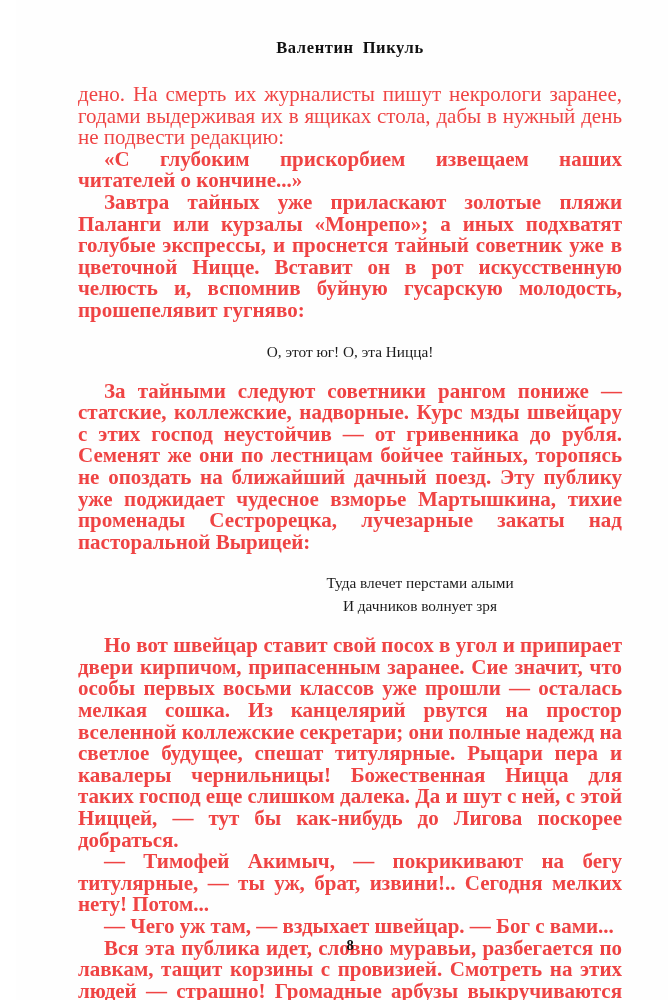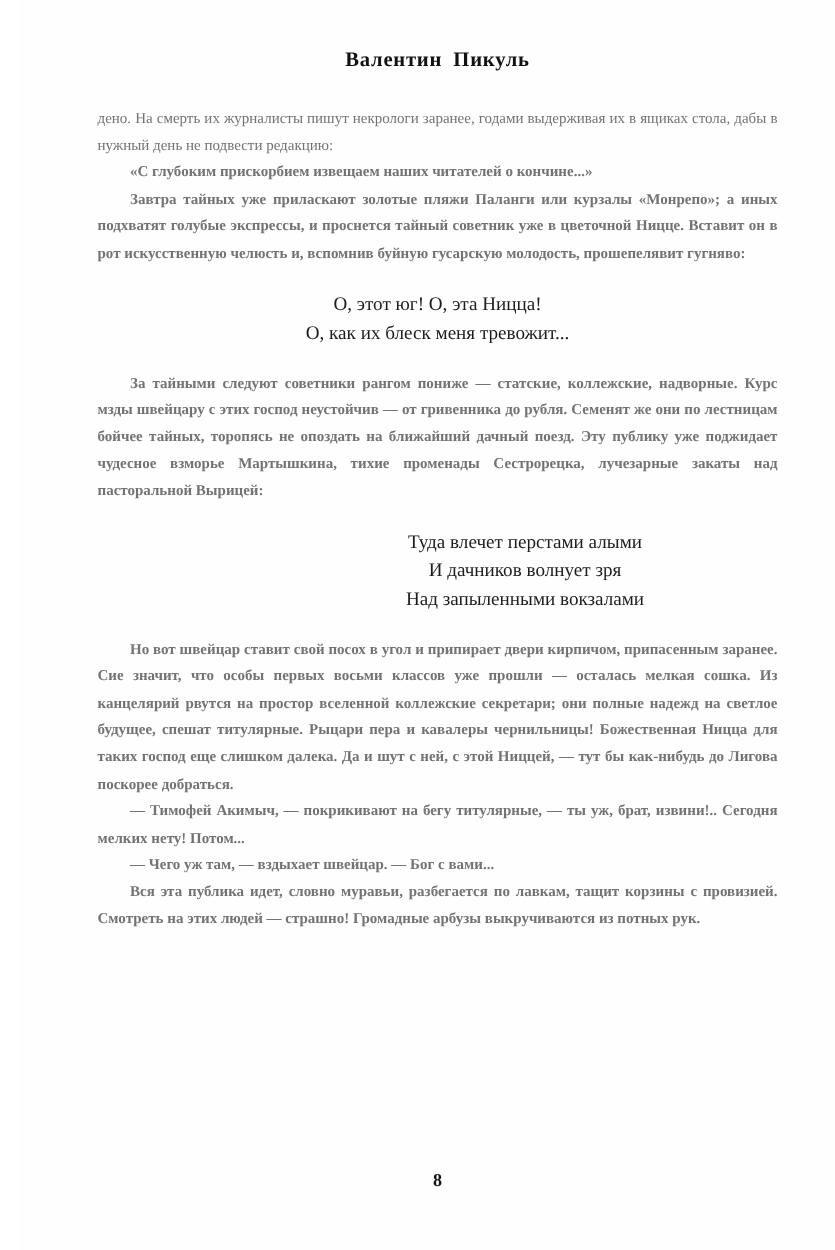--- a/index.html
+++ b/index.html
@@ -35,23 +35,23 @@
     color: #111;
   }
   .running-head .word-gap {
     display: inline-block;
     width: 9px;
   }
   .body-text p {
     margin: 0;
     text-align: justify;
     text-justify: inter-word;
-    font-size: 12px;
+    font-size: 21px;
     line-height: 21.6px;
-    color: #737373;
+    color: #ef4444;
     hyphens: manual;
   }
   .body-text p.indent {
     text-indent: 26px;
     font-weight: bold;
   }
   .verse {
     margin: 18px 0 18px 0;
   }
   .verse.centered {
@@ -91,29 +91,27 @@
   </div>
 
   <div class="body-text">
 
     <p>дено. На смерть их журналисты пишут некрологи заранее, годами выдерживая их в ящиках стола, дабы в нужный день не подвести редакцию:</p>
     <p class="indent">«С глубоким прискорбием извещаем наших читателей о кончине...»</p>
     <p class="indent">Завтра тайных уже приласкают золотые пляжи Паланги или курзалы «Монрепо»; а иных подхватят голубые экспрессы, и проснется тайный советник уже в цветочной Ницце. Вставит он в рот искусственную челюсть и, вспомнив буйную гусарскую молодость, прошепелявит гугняво:</p>
 
     <div class="verse centered">
       <div class="verse-line">О, этот юг! О, эта Ницца!</div>
-      <div class="verse-line">О, как их блеск меня тревожит...</div>
     </div>
 
     <p class="indent">За тайными следуют советники рангом пониже — статские, коллежские, надворные. Курс мзды швейцару с этих господ неустойчив — от гривенника до рубля. Семенят же они по лестницам бойчее тайных, торопясь не опоздать на ближайший дачный поезд. Эту публику уже поджидает чудесное взморье Мартышкина, тихие променады Сестрорецка, лучезарные закаты над пасторальной Вырицей:</p>
 
     <div class="verse block">
       <div class="verse-line">Туда влечет перстами алыми</div>
       <div class="verse-line">И дачников волнует зря</div>
-      <div class="verse-line">Над запыленными вокзалами</div>
     </div>
 
     <p class="indent">Но вот швейцар ставит свой посох в угол и припирает двери кирпичом, припасенным заранее. Сие значит, что особы первых восьми классов уже прошли — осталась мелкая сошка. Из канцелярий рвутся на простор вселенной коллежские секретари; они полные надежд на светлое будущее, спешат титулярные. Рыцари пера и кавалеры чернильницы! Божественная Ницца для таких господ еще слишком далека. Да и шут с ней, с этой Ниццей, — тут бы как-нибудь до Лигова поскорее добраться.</p>
     <p class="indent">— Тимофей Акимыч, — покрикивают на бегу титулярные, — ты уж, брат, извини!.. Сегодня мелких нету! Потом...</p>
     <p class="indent">— Чего уж там, — вздыхает швейцар. — Бог с вами...</p>
     <p class="indent">Вся эта публика идет, словно муравьи, разбегается по лавкам, тащит корзины с провизией. Смотреть на этих людей — страшно! Громадные арбузы выкручиваются из потных рук.</p>
 
   </div>
 
   <div class="page-number">8</div>

